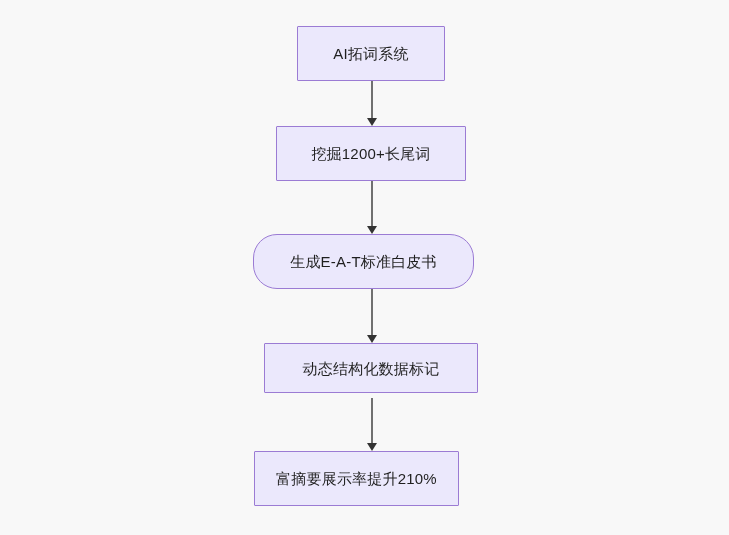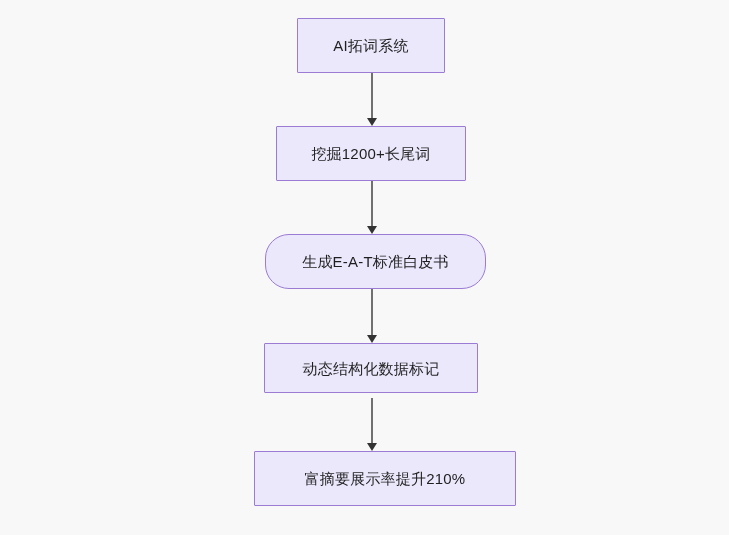--- a/index.html
+++ b/index.html
@@ -69,28 +69,28 @@
       <div class="edge-head" style="top: 45px;"></div>
     </div>
     <div class="edge" style="left: 371px; top: 289px; height: 54px;">
       <div class="edge-line" style="height: 47px;"></div>
       <div class="edge-head" style="top: 46px;"></div>
     </div>
     <div class="edge" style="left: 371px; top: 398px; height: 53px;">
       <div class="edge-line" style="height: 46px;"></div>
       <div class="edge-head" style="top: 45px;"></div>
     </div>
-    <div class="node" style="left: 297px; top: 18px; width: 148px; height: 55px;">
+    <div class="node" style="left: 297px; top: 26px; width: 148px; height: 55px;">
       <span class="node-label">AI拓词系统</span>
     </div>
     <div class="node" style="left: 276px; top: 126px; width: 190px; height: 55px;">
       <span class="node-label">挖掘1200+长尾词</span>
     </div>
-    <div class="node" style="left: 265px; top: 234px; width: 221px; height: 55px; border-radius: 24px;">
+    <div class="node" style="left: 253px; top: 234px; width: 221px; height: 55px; border-radius: 24px;">
       <span class="node-label">生成E-A-T标准白皮书</span>
     </div>
     <div class="node" style="left: 264px; top: 343px; width: 214px; height: 50px;">
       <span class="node-label">动态结构化数据标记</span>
     </div>
-    <div class="node" style="left: 254px; top: 451px; width: 262px; height: 55px;">
+    <div class="node" style="left: 254px; top: 451px; width: 205px; height: 55px;">
       <span class="node-label">富摘要展示率提升210%</span>
     </div>
   </div>
 
 </body></html>

